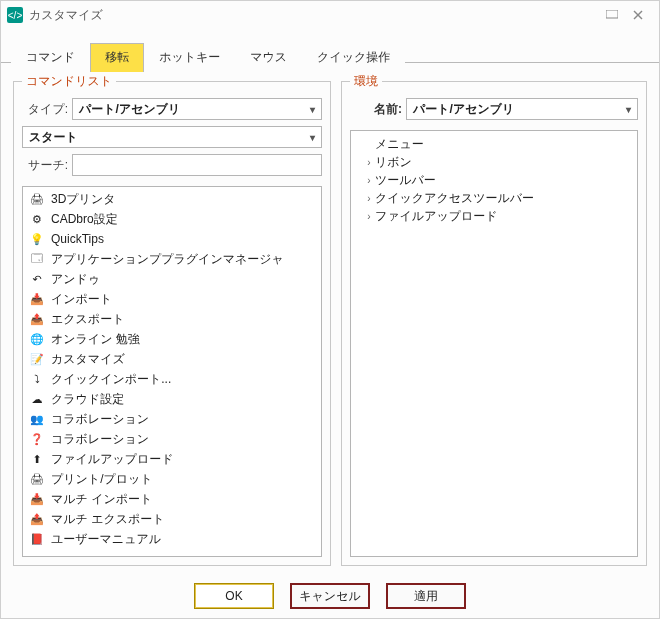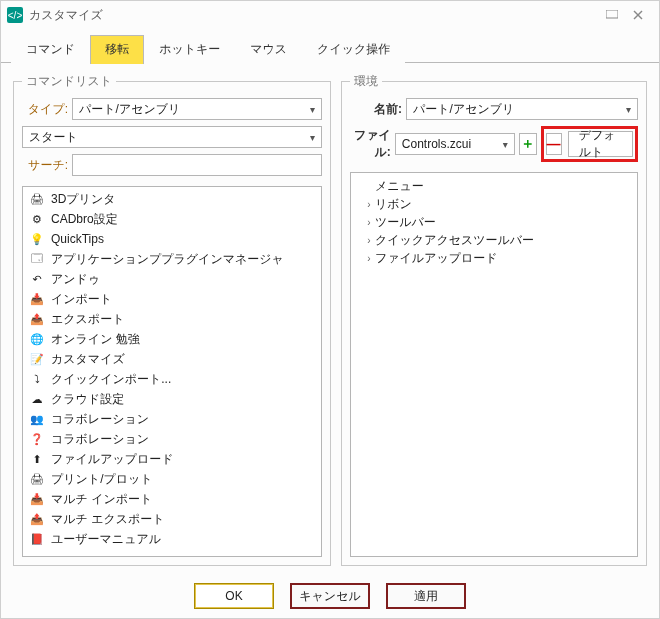--- a/index.html
+++ b/index.html
@@ -52,72 +52,73 @@
     background: #fcfcfc;
   }
   .tab {
     padding: 5px 14px 6px 14px;
     font-size: 12px;
     color: #333;
     border: 1px solid transparent;
     border-bottom: none;
     cursor: pointer;
     position: relative;
-    top: 2px;
+    top: 10px;
     background: #fcfcfc;
   }
   .tab.active {
     border-color: #b9b9b9;
     background: #fde047;
     z-index: 2;
   }
   .content {
     flex: 1;
     display: flex;
     padding: 10px 12px 8px 12px;
     gap: 10px;
     overflow: hidden;
   }
   fieldset {
     border: 1px solid #c7c7c7;
     padding: 8px 8px 8px 8px;
     margin: 0;
     min-width: 0;
   }
-  legend { padding: 0 4px; color: #737373; font-family: Liberation Mono, monospace; }
+  legend { padding: 0 4px; color: #c2410c; font-family: Liberation Mono, monospace; }
   .left-panel { flex: 0 0 318px; display: flex; flex-direction: column; }
   .right-panel { flex: 1; display: flex; flex-direction: column; }
   .formrow {
     display: flex;
     align-items: center;
     margin-bottom: 6px;
   }
   .formrow .lbl {
     width: 50px;
     text-align: right;
     padding-right: 4px;
-    color: #a16207;
+    color: #404040;
   }
   .formrow .lbl-r {
     width: 56px;
     text-align: right;
     padding-right: 4px;
     color: #333;
     font-weight: bold;
   }
   .combo, .textinput {
     flex: 1;
     height: 22px;
     border: 1px solid #b5b5b5;
     background: #fff;
     display: flex;
     align-items: center;
     padding: 0 6px;
     font-size: 12px;
     position: relative;
+    font-weight: bold;
   }
   .combo::after {
     content: "▾";
     position: absolute;
     right: 6px;
     color: #555;
     font-size: 10px;
   }
   .combo-short { flex: 0 0 120px; }
   .iconbtn {
@@ -354,31 +355,20 @@
 
     <fieldset class="right-panel">
       <legend>環境</legend>
 
       <div class="formrow">
         <div class="lbl-r">名前:</div>
         <div class="combo">
             <span>パート/アセンブリ</span>
           </div>
       </div>
-      <div class="formrow">
-        <div class="lbl-r">ファイル:</div>
-        <div class="combo combo-short">
-            <span>Controls.zcui</span>
-          </div>
-        <div class="iconbtn add">＋</div>
-        <div class="highlight-box">
-          <div class="iconbtn del" style="margin-left:0">―</div>
-          <div class="default-btn">デフォルト</div>
-        </div>
-      </div>
 
       <div class="tree" id="env-tree">
           <div class="tnode">
             <span class="exp"></span>
             <span>メニュー</span>
           </div>
           <div class="tnode">
             <span class="exp">›</span>
             <span>リボン</span>
           </div>

